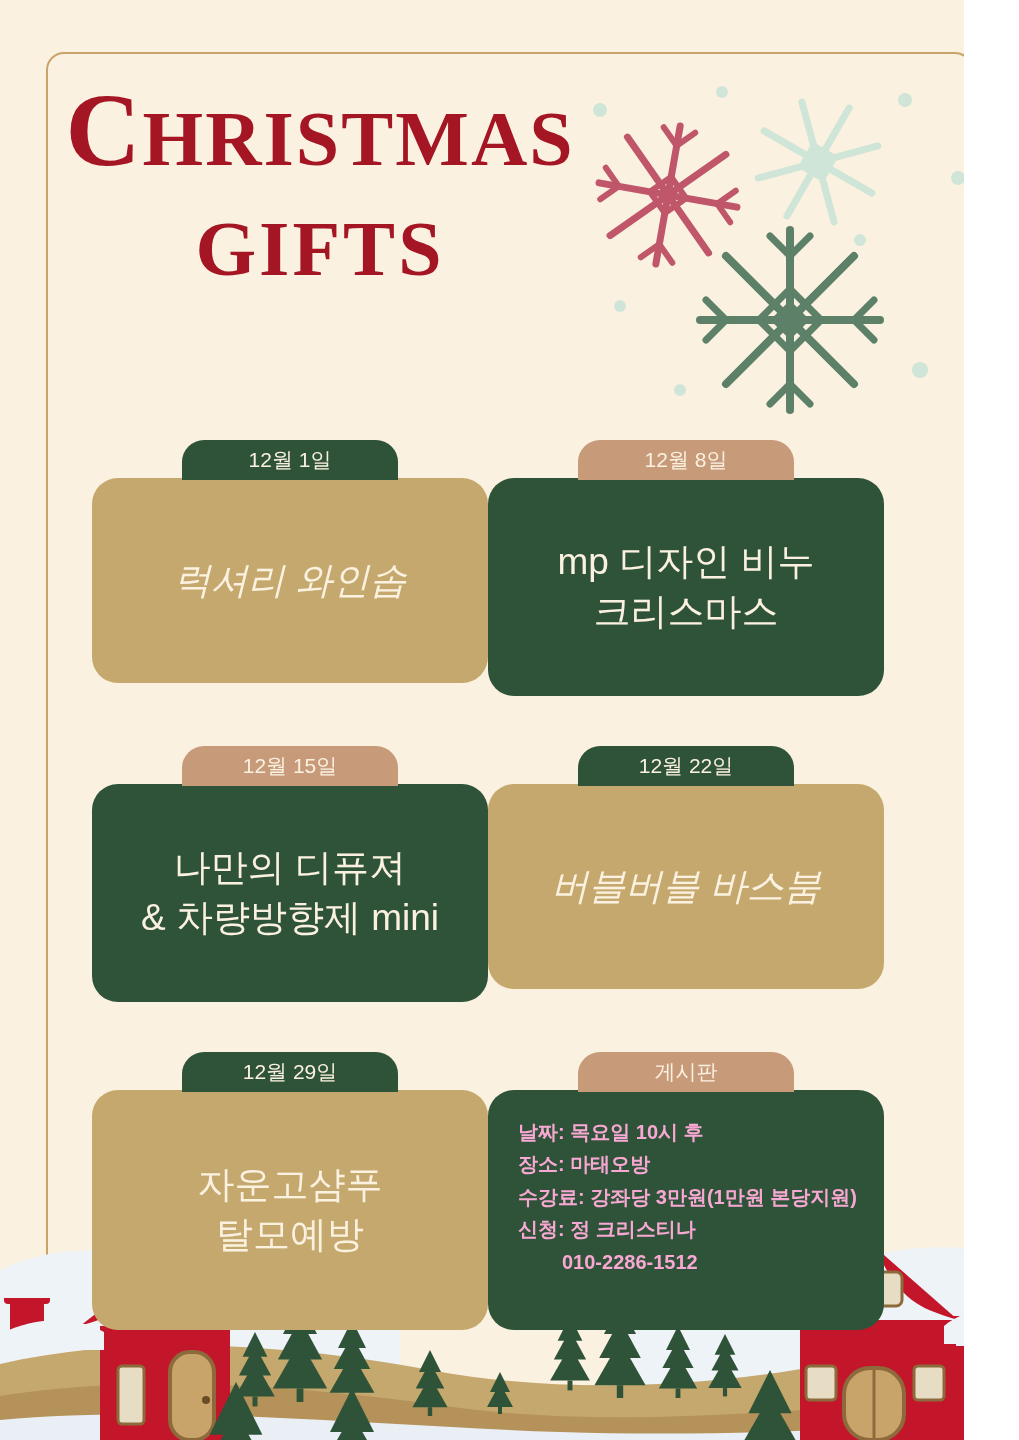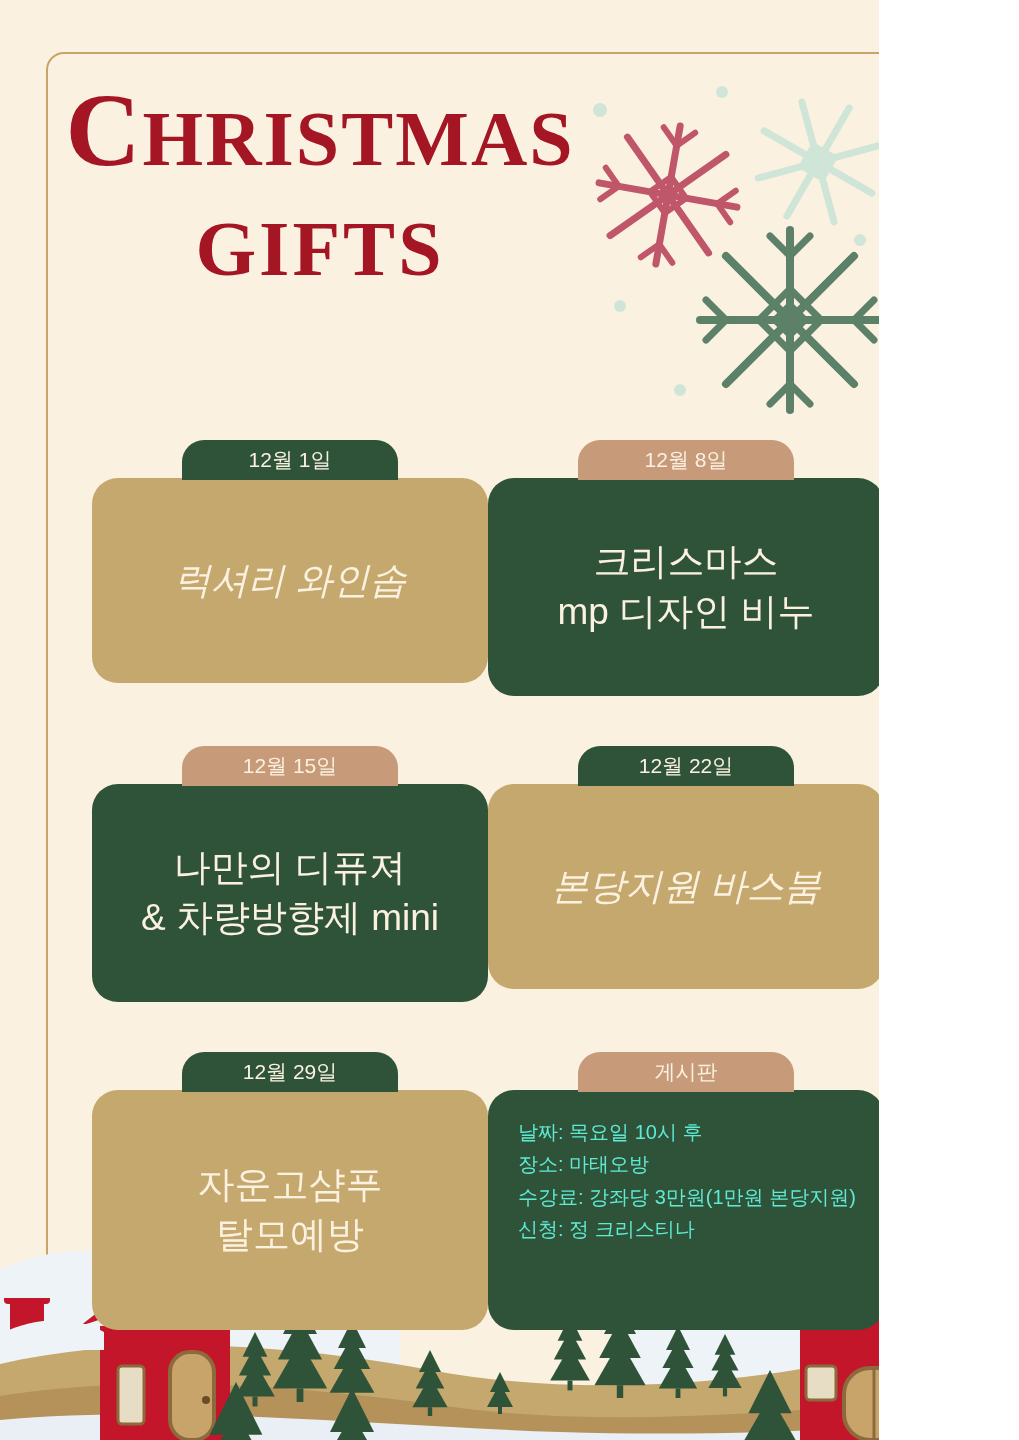--- a/index.html
+++ b/index.html
@@ -3,21 +3,21 @@
 <meta charset="utf-8">
 <style>
   * { box-sizing: border-box; margin: 0; padding: 0; }
   html, body {
     width: 1019px; height: 1440px;
     font-family: "Liberation Sans", sans-serif;
     overflow: hidden;
   }
   .poster {
     position: relative;
-    width: 879px; height: 1440px;
+    width: 964px; height: 1440px;
     background: #fbf1e0;
     overflow: hidden;
   }
   .inner-border {
     position: absolute;
     left: 46px; top: 52px;
     width: 927px; height: 1340px;
     border: 2px solid #c9a46a;
     border-radius: 18px;
     pointer-events: none;
@@ -104,25 +104,26 @@
     font-size: 37px;
     line-height: 1.34;
     font-weight: 400;
   }
   .h200 { height: 205px; font-style: italic; }
   .h220 { height: 218px; }
   .h240 { height: 240px; }
 
   .info-card {
     background: #2f5338;
-    color: #5eead4;
+    color: #f9a8d4;
     border-radius: 26px;
     padding: 26px 28px 22px 30px;
     height: 240px;
     margin-top: -2px;
+    font-weight: bold;
   }
   .info-line {
     font-size: 20px;
     line-height: 1.62;
     white-space: nowrap;
   }
   .info-line.indent { padding-left: 44px; }
 
   
   .scenery {
@@ -207,41 +208,41 @@
       <div class="cell">
         <div class="tag green">12월 1일</div>
         <div class="card khaki h200">
           <div class="card-title">럭셔리 와인솝</div>
         </div>
       </div>
       <div class="cell">
         <div class="tag tan">12월 8일</div>
         <div class="card green h220">
           <div class="card-title">
+            <div>mp 디자인 비누</div>
             <div>크리스마스</div>
-            <div>mp 디자인 비누</div>
           </div>
         </div>
       </div>
     </div>
 
     <div class="row">
       <div class="cell">
         <div class="tag tan">12월 15일</div>
         <div class="card green h220">
           <div class="card-title">
             <div>나만의 디퓨져</div>
             <div>&amp; 차량방향제 mini</div>
           </div>
         </div>
       </div>
       <div class="cell">
         <div class="tag green">12월 22일</div>
         <div class="card khaki h200">
-          <div class="card-title">본당지원 바스붐</div>
+          <div class="card-title">버블버블 바스붐</div>
         </div>
       </div>
     </div>
 
     <div class="row">
       <div class="cell">
         <div class="tag green">12월 29일</div>
         <div class="card khaki h240">
           <div class="card-title">
             <div>자운고샴푸</div>
@@ -249,20 +250,21 @@
           </div>
         </div>
       </div>
       <div class="cell">
         <div class="tag tan">게시판</div>
         <div class="info-card">
           <div class="info-line">날짜: 목요일 10시 후</div>
           <div class="info-line">장소: 마태오방</div>
           <div class="info-line">수강료: 강좌당 3만원(1만원 본당지원)</div>
           <div class="info-line">신청: 정 크리스티나</div>
+          <div class="info-line indent">010-2286-1512</div>
         </div>
       </div>
     </div>
 
   </div>
 
   <div class="scenery">
     <svg width="1019" height="320" viewBox="0 0 1019 320" xmlns="http://www.w3.org/2000/svg">
 
       <path d="M0,150 C60,120 140,128 200,150 C260,172 320,186 400,190 L400,320 L0,320 Z" fill="#eef3f7"></path>

